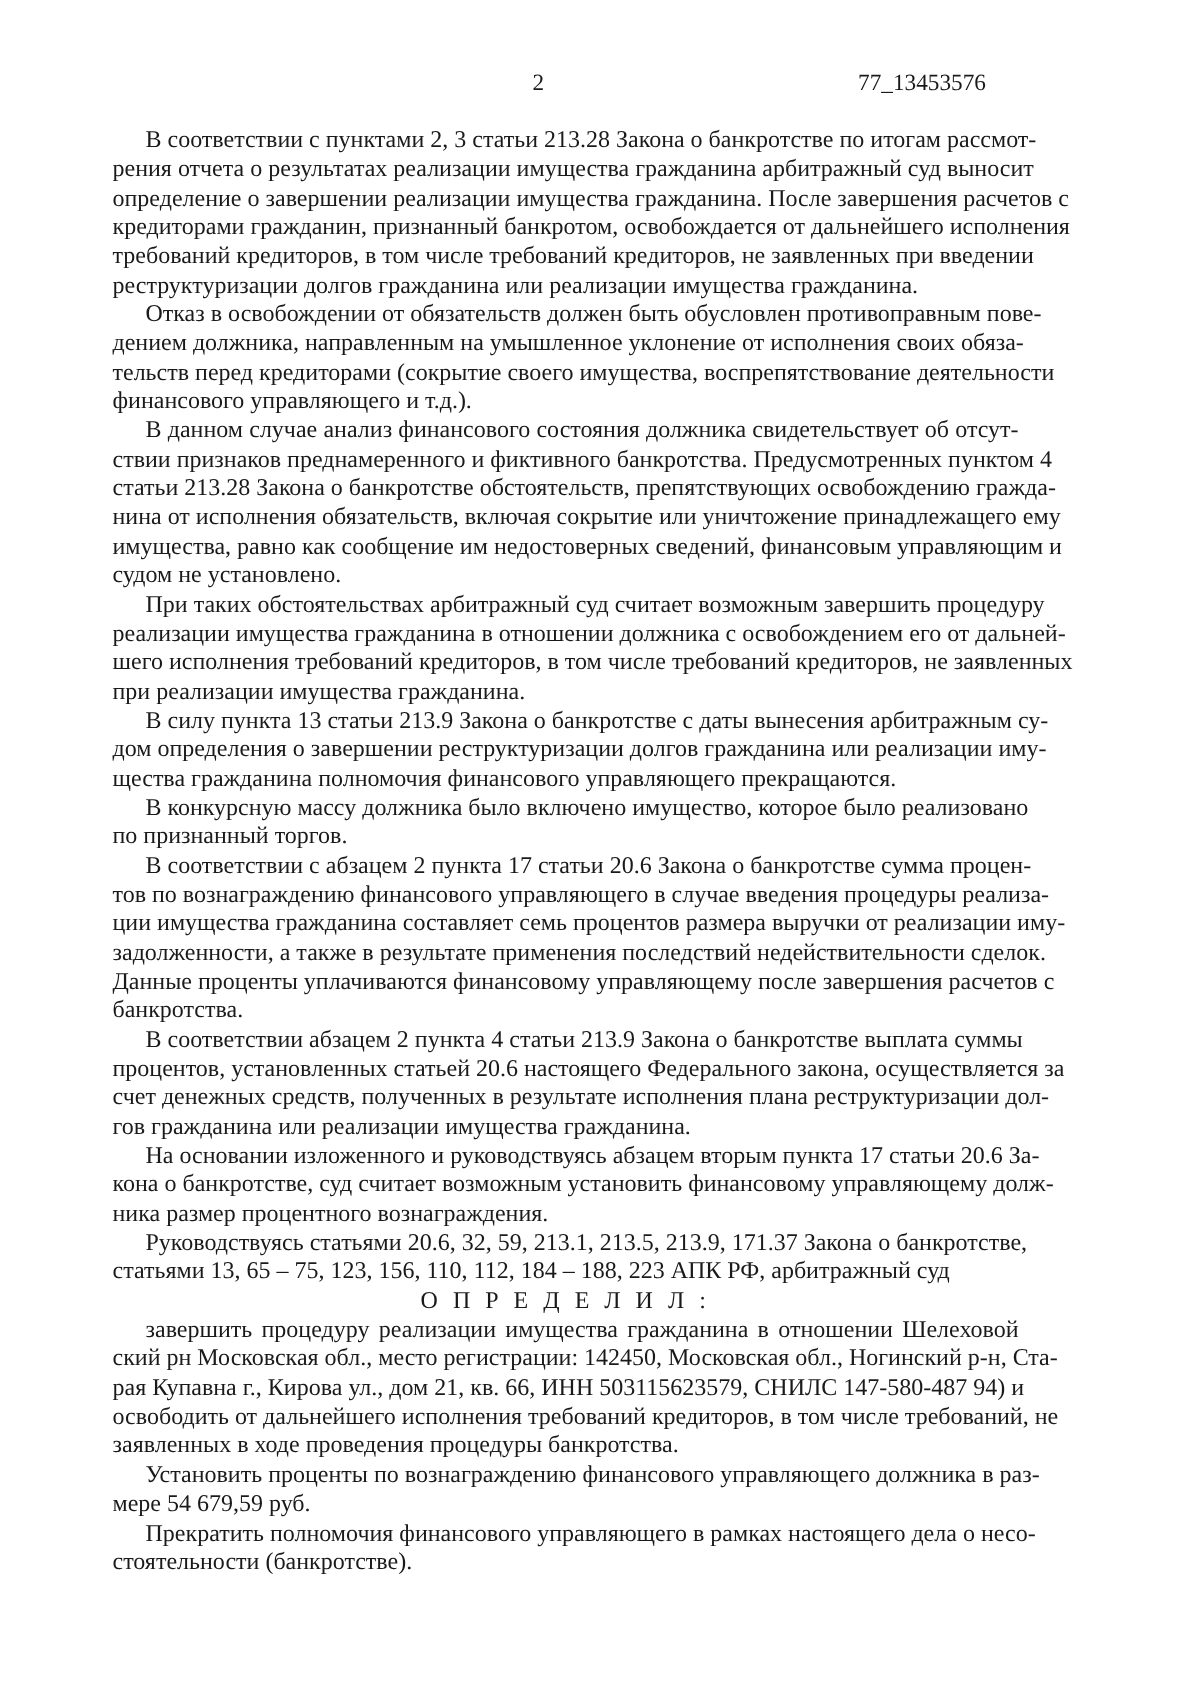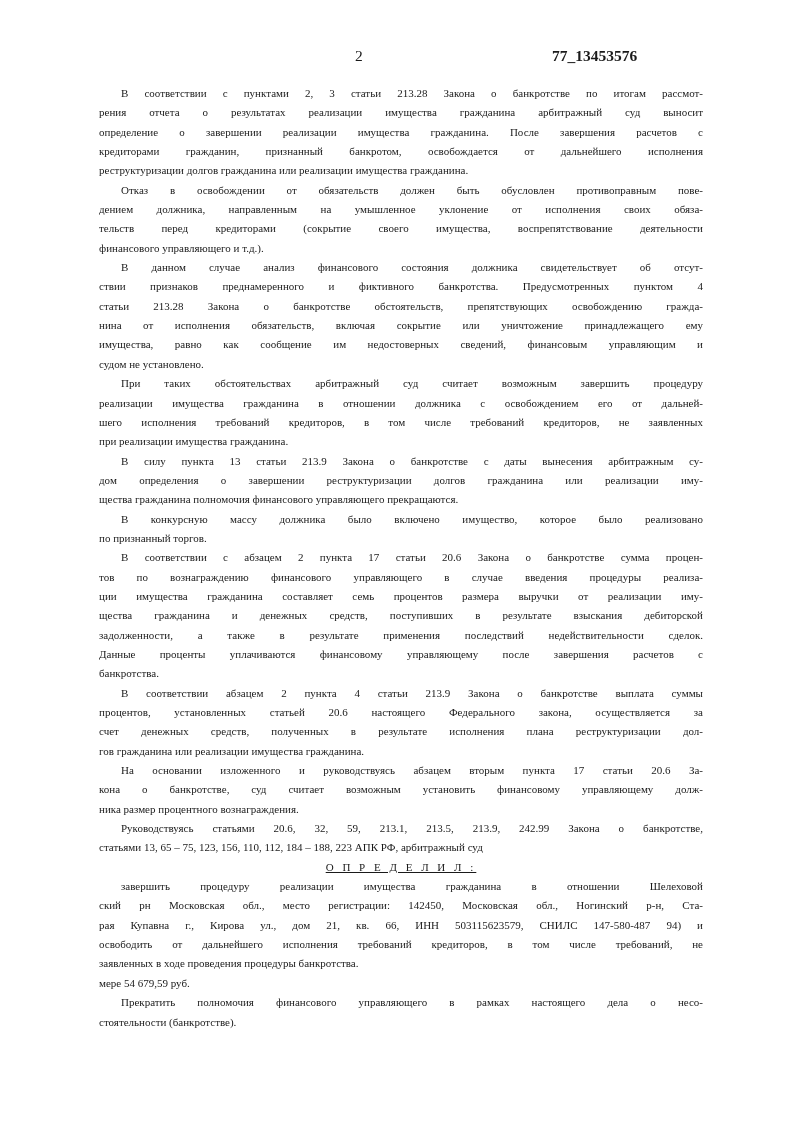--- a/index.html
+++ b/index.html
@@ -23,66 +23,65 @@
       height: 20px;
       font-size: 15.5px;
     }
     .page-number {
       position: absolute;
       left: 355px;
       top: 0;
     }
     .case-number {
       position: absolute;
-      left: 552px;
+      left: 572px;
       top: 0;
-      font-weight: bold;
     }
     .body-text {
       position: absolute;
       top: 84px;
-      left: 99px;
+      left: 75px;
       width: 604px;
-      font-size: 11px;
+      font-size: 16px;
       line-height: 19.35px;
     }
     .line {
       display: block;
       white-space: nowrap;
       height: 19.35px;
       text-align: justify;
       text-align-last: justify;
     }
     .line.indent {
       padding-left: 22px;
     }
     .line.last {
       text-align-last: left;
     }
     .line.center {
       text-align: center;
       text-align-last: center;
       letter-spacing: 3px;
-      text-decoration: underline;
     }
   </style>
 </head>
 <body>
 
 <div class="page-header">
   <span class="page-number">2</span>
   <span class="case-number">77_13453576</span>
 </div>
 
 <div class="body-text" id="doc-body">
     <div>
       <span class="line indent">В соответствии с пунктами 2, 3 статьи 213.28 Закона о банкротстве по итогам рассмот-</span>
       <span class="line">рения отчета о результатах реализации имущества гражданина арбитражный суд выносит</span>
       <span class="line">определение о завершении реализации имущества гражданина. После завершения расчетов с</span>
       <span class="line">кредиторами гражданин, признанный банкротом, освобождается от дальнейшего исполнения</span>
+      <span class="line">требований кредиторов, в том числе требований кредиторов, не заявленных при введении</span>
       <span class="line last">реструктуризации долгов гражданина или реализации имущества гражданина.</span>
     </div>
     <div>
       <span class="line indent">Отказ в освобождении от обязательств должен быть обусловлен противоправным пове-</span>
       <span class="line">дением должника, направленным на умышленное уклонение от исполнения своих обяза-</span>
       <span class="line">тельств перед кредиторами (сокрытие своего имущества, воспрепятствование деятельности</span>
       <span class="line last">финансового управляющего и т.д.).</span>
     </div>
     <div>
       <span class="line indent">В данном случае анализ финансового состояния должника свидетельствует об отсут-</span>
@@ -104,48 +103,48 @@
       <span class="line last">щества гражданина полномочия финансового управляющего прекращаются.</span>
     </div>
     <div>
       <span class="line indent">В конкурсную массу должника было включено имущество, которое было реализовано</span>
       <span class="line last">по признанный торгов.</span>
     </div>
     <div>
       <span class="line indent">В соответствии с абзацем 2 пункта 17 статьи 20.6 Закона о банкротстве сумма процен-</span>
       <span class="line">тов по вознаграждению финансового управляющего в случае введения процедуры реализа-</span>
       <span class="line">ции имущества гражданина составляет семь процентов размера выручки от реализации иму-</span>
-      <span class="line">щества гражданина и денежных средств, поступивших в результате взыскания дебиторской</span>
       <span class="line">задолженности, а также в результате применения последствий недействительности сделок.</span>
       <span class="line">Данные проценты уплачиваются финансовому управляющему после завершения расчетов с</span>
       <span class="line last">банкротства.</span>
     </div>
     <div>
       <span class="line indent">В соответствии абзацем 2 пункта 4 статьи 213.9 Закона о банкротстве выплата суммы</span>
       <span class="line">процентов, установленных статьей 20.6 настоящего Федерального закона, осуществляется за</span>
       <span class="line">счет денежных средств, полученных в результате исполнения плана реструктуризации дол-</span>
       <span class="line last">гов гражданина или реализации имущества гражданина.</span>
     </div>
     <div>
       <span class="line indent">На основании изложенного и руководствуясь абзацем вторым пункта 17 статьи 20.6 За-</span>
       <span class="line">кона о банкротстве, суд считает возможным установить финансовому управляющему долж-</span>
       <span class="line last">ника размер процентного вознаграждения.</span>
     </div>
     <div>
-      <span class="line indent">Руководствуясь статьями 20.6, 32, 59, 213.1, 213.5, 213.9, 242.99 Закона о банкротстве,</span>
+      <span class="line indent">Руководствуясь статьями 20.6, 32, 59, 213.1, 213.5, 213.9, 171.37 Закона о банкротстве,</span>
       <span class="line last">статьями 13, 65 – 75, 123, 156, 110, 112, 184 – 188, 223 АПК РФ, арбитражный суд</span>
     </div>
     <span class="line center">О П Р Е Д Е Л И Л :</span>
     <div>
       <span class="line indent">завершить процедуру реализации имущества гражданина в отношении Шелеховой</span>
       <span class="line">ский рн Московская обл., место регистрации: 142450, Московская обл., Ногинский р-н, Ста-</span>
       <span class="line">рая Купавна г., Кирова ул., дом 21, кв. 66, ИНН 503115623579, СНИЛС 147-580-487 94) и</span>
       <span class="line">освободить от дальнейшего исполнения требований кредиторов, в том числе требований, не</span>
       <span class="line last">заявленных в ходе проведения процедуры банкротства.</span>
     </div>
     <div>
+      <span class="line indent">Установить проценты по вознаграждению финансового управляющего должника в раз-</span>
       <span class="line last">мере 54 679,59 руб.</span>
     </div>
     <div>
       <span class="line indent">Прекратить полномочия финансового управляющего в рамках настоящего дела о несо-</span>
       <span class="line last">стоятельности (банкротстве).</span>
     </div>
   </div>
 
 </body></html>

